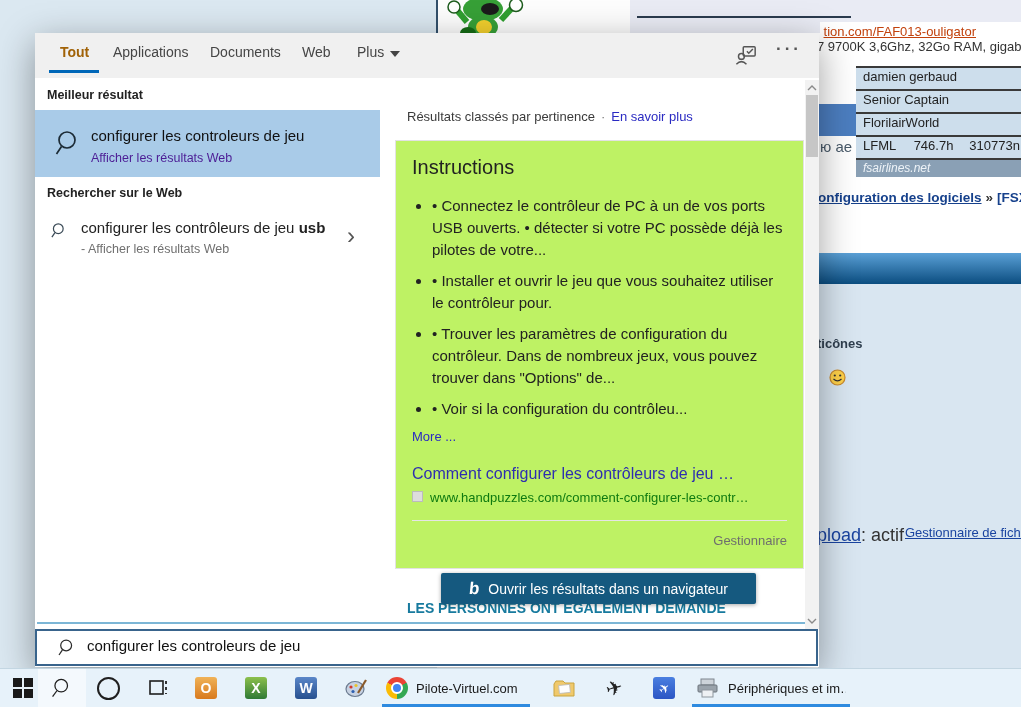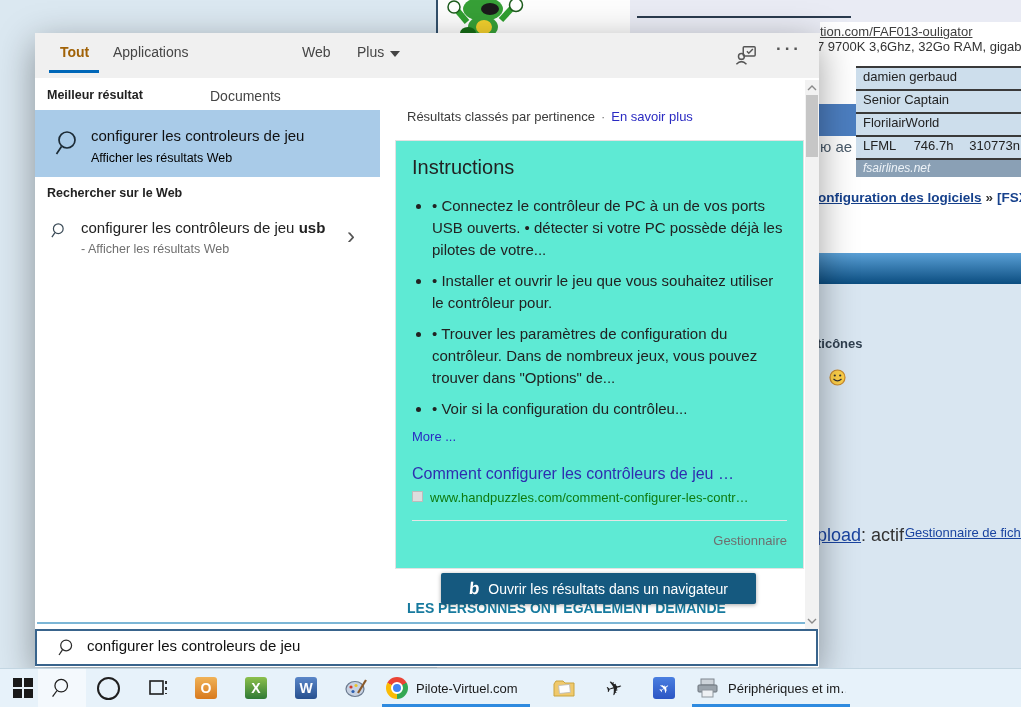--- a/index.html
+++ b/index.html
@@ -9,21 +9,21 @@
   .nowrap{white-space:nowrap;overflow:hidden;}
 
   
   .bg-left{left:0;top:0;width:437px;height:668px;background:#dbe8f1;}
   .bg-vline{left:436px;top:0;width:2px;height:33px;background:#33506b;}
   .bg-mascot{left:437px;top:0;width:193px;height:33px;background:#fdfdfd;}
   .bg-lav{left:630px;top:0;width:190px;height:33px;background:#e9ebf4;}
   .bg-right{left:820px;top:0;width:201px;height:668px;background:#fff;}
   .bg-right-top{left:820px;top:0;width:201px;height:22px;background:#e9ebf4;}
   .bg-hline{left:637px;top:16px;width:214px;height:2px;background:#2b3b4e;}
-  .bg-toplink{left:820px;top:24px;font-size:13px;color:#404040;text-decoration:underline;}
+  .bg-toplink{left:776px;top:24px;font-size:13px;color:#c2410c;text-decoration:underline;text-align:right;}
   .bg-specs{left:817px;top:39px;font-size:13px;color:#333;}
   .pilot{left:856px;top:66px;width:200px;border-top:2px solid #3a3a3a;}
   .pilot .row{background:#cddeec;border-bottom:2px solid #3a3a3a;height:20px;
               font-size:13px;color:#222;padding:1px 0 0 7px;white-space:nowrap;}
   .pilot .row4 span{display:inline-block;}
   .pilot .foot{background:#8aa0b5;color:#eef3f8;font-style:italic;font-size:12px;
                height:16px;padding:1px 0 0 7px;}
   .bg-blueblock{left:818px;top:104px;width:38px;height:32px;background:#4c7ec0;}
   .bg-frag{left:820px;top:138px;font-size:15px;color:#4a5b6b;}
   .bg-crumb{left:818px;top:190px;font-size:13.5px;font-weight:bold;color:#16418c;}
@@ -43,31 +43,31 @@
   .tab{top:11px;font-size:14px;color:#454545;cursor:default;}
   .tab.active{font-weight:bold;color:#a16207;}
   .tab-underline{left:14px;top:37px;width:50px;height:3px;background:#0067b8;}
   .caret{display:inline-block;width:0;height:0;border-left:5px solid transparent;
          border-right:5px solid transparent;border-top:6px solid #444;margin-left:6px;}
   .hdr-ellipsis{left:741px;top:6px;font-size:17px;font-weight:bold;color:#555;letter-spacing:3px;}
 
   .sec-label{font-size:12.5px;font-weight:bold;color:#222;}
   .best-item{left:0;top:77px;width:345px;height:67px;background:#a9cbe8;}
   .best-title{left:56px;top:17px;font-size:15px;color:#111;}
-  .best-sub{left:56px;top:41px;font-size:12.5px;color:#000000;text-align:right;}
+  .best-sub{left:56px;top:41px;font-size:12.5px;color:#4c1d95;text-align:right;}
   .web-item{left:0;top:175px;width:345px;height:62px;}
   .web-title{left:46px;top:11px;font-size:15px;color:#222;}
   .web-sub{left:46px;top:34px;font-size:12.5px;color:#707070;}
   .chev{left:312px;top:14px;font-size:24px;color:#555;}
 
   .rp-header{left:372px;top:76px;font-size:13px;color:#3b3b3b;}
   .rp-header .dot{color:#777;padding:0 6px;}
   .rp-header .learn{color:#2a2ac2;}
   .card{left:360px;top:107px;width:375px;height:397px;border:1px solid #e2e2e2;
-        background:#5eead4;padding:15px 16px;}
+        background:#bef264;padding:15px 16px;}
   .card h2{margin:0 0 16px;font-size:20px;font-weight:normal;color:#222;}
   .card ul{margin:0;padding-left:20px;}
   .card li{font-size:15px;line-height:22px;color:#222;margin-bottom:9px;}
   .more{font-size:13px;color:#2a2ac2;margin-top:4px;}
   .res-title{font-size:16px;color:#2e2eb0;margin-top:21px;white-space:nowrap;overflow:hidden;}
   .res-url{margin-top:7px;font-size:13px;color:#0e7a10;white-space:nowrap;overflow:hidden;}
   .favicon{display:inline-block;width:9px;height:9px;background:#ddd;border:1px solid #bbb;margin-right:7px;}
   .card .divider{border-top:1px solid #e5e5e5;margin-top:15px;}
   .comments{text-align:right;font-size:13px;color:#6e6e6e;margin-top:12px;}
   .open-btn{left:406px;top:540px;width:315px;height:31px;background:#15597f;border:none;
@@ -171,21 +171,21 @@
     <a>pload</a><span>: actif</span>
   </div>
   <div class="abs bg-gest nowrap" style="width:116px;">Gestionnaire de fichi</div>
 
   <div class="abs flyout">
 
     <div class="abs fly-header">
       <div class="abs tab active" style="left:25px;">Tout</div>
       <div class="abs tab-underline"></div>
       <div class="abs tab" style="left:78px;">Applications</div>
-      <div class="abs tab" style="left:175px;margin-top:44px;">Documents</div>
+      <div class="abs tab" style="left:175px;">Documents</div>
       <div class="abs tab" style="left:267px;">Web</div>
       <div class="abs tab" style="left:322px;">
         <span>Plus</span><span class="caret"></span>
       </div>
       <svg class="abs" style="left:700px;top:11px;" width="22" height="22" viewBox="0 0 24 24">
         <rect x="9" y="3" width="13" height="10" rx="1" fill="none" stroke="#555" stroke-width="1.6"></rect>
         <path d="M13 8 l2 2 l4.5 -4.5" fill="none" stroke="#555" stroke-width="1.6"></path>
         <circle cx="7" cy="13.5" r="3.2" fill="none" stroke="#555" stroke-width="1.6"></circle>
         <path d="M1.5 22 q5.5 -5.5 11 0" fill="none" stroke="#555" stroke-width="1.6"></path>
       </svg>

